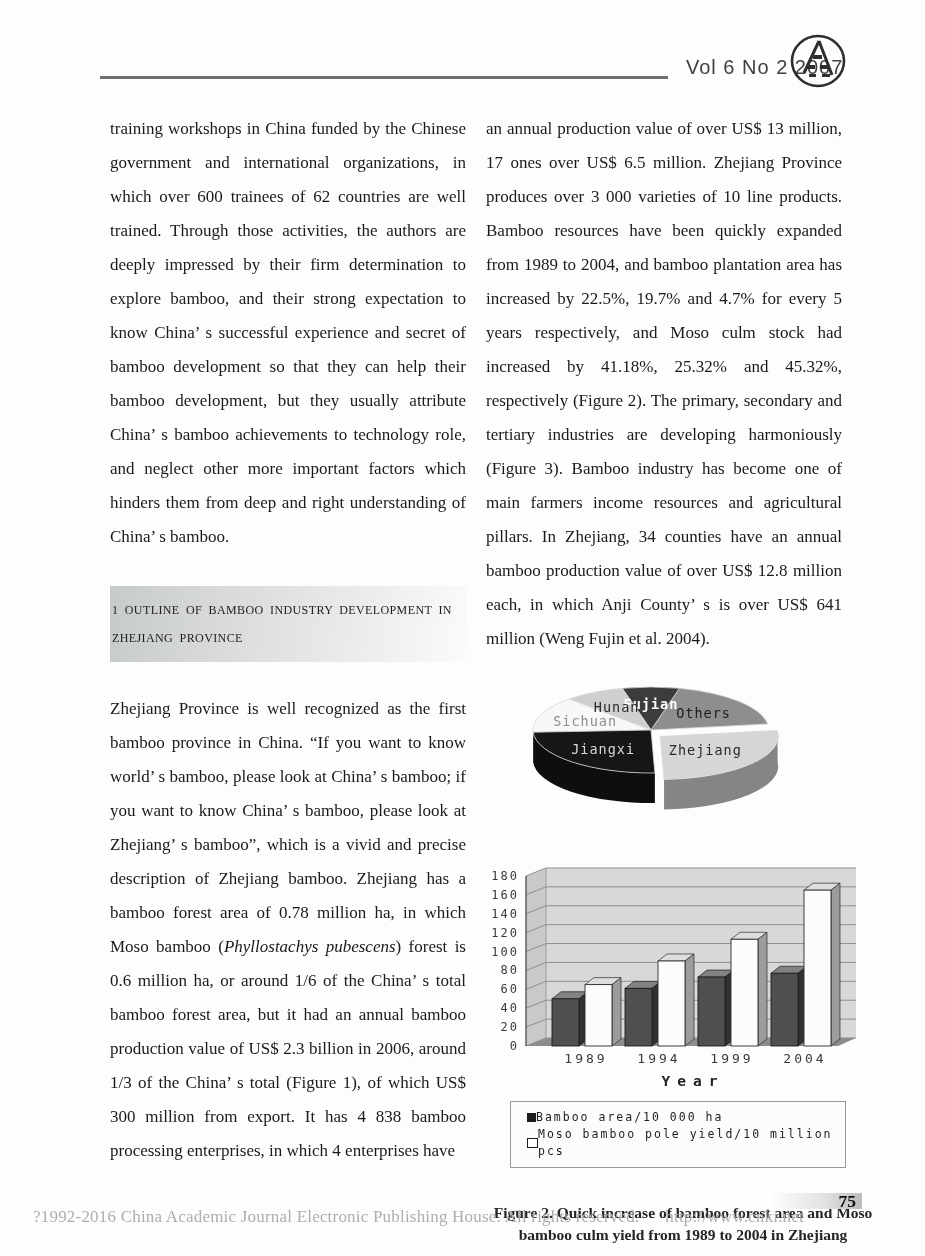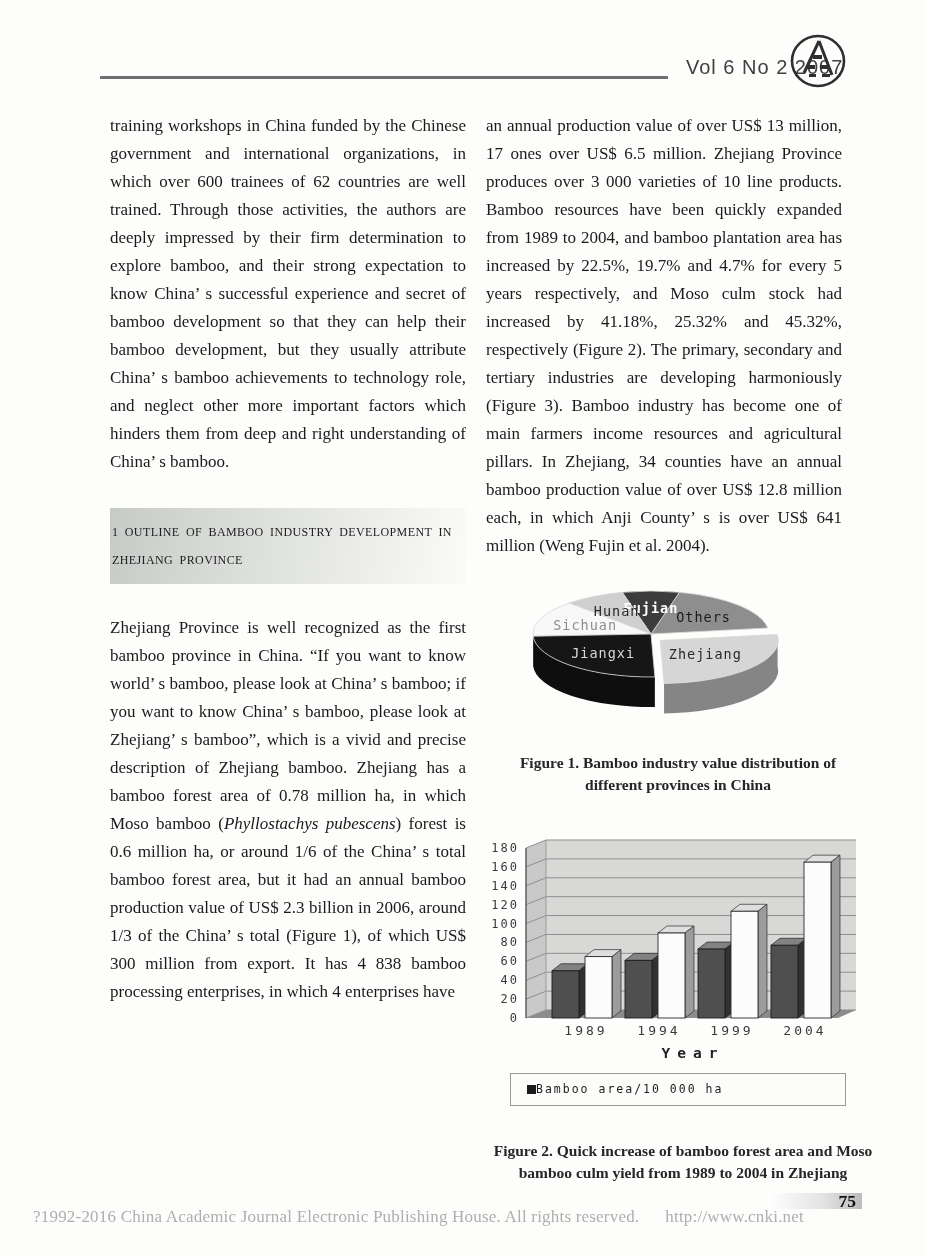--- a/index.html
+++ b/index.html
@@ -10,21 +10,21 @@
     overflow:hidden;
   }
   
   .header-rule{position:absolute;left:100px;top:76px;width:568px;height:3px;background:#6f6f6f;}
   .header-vol{position:absolute;left:686px;top:56px;font-family:"Liberation Sans",sans-serif;
     font-size:20px;color:#404040;letter-spacing:1px;}
   .logo{position:absolute;left:789px;top:33px;width:58px;height:56px;}
   
   .columns{position:absolute;top:112px;left:110px;width:732px;display:flex;gap:20px;}
   .col{width:356px;}
-  .para{font-size:17px;line-height:28px;text-align:justify;margin:0 0 32px 0;}
+  .para{font-size:17px;line-height:34px;text-align:justify;margin:0 0 32px 0;}
   .para i{font-style:italic;}
   .section-heading{
     background:linear-gradient(100deg,#c7cbc7 0%,#e4e6e3 55%,#fbfbfa 100%);
     font-size:12px;line-height:28px;padding:10px 10px 10px 2px;
     letter-spacing:0.4px;word-spacing:3px;margin:22px 0 30px 0;color:#1d1d1d;
   }
   
   .figure-block{width:380px;margin-left:2px;}
   .pie-wrap{margin-top:6px;}
   .fig-caption{
@@ -98,21 +98,20 @@
             <path d="M163,60 L45.157432203747746,62.22046705023242 A118 43 0 0 0 166.87114368746248,102.97685432085913 Z" fill="#161616" stroke="#d8d8d4" stroke-width="0.8"></path>
             <path d="M172.18445077120447,66.4358945695715 L176.05559445866695,109.41274889043063 A118 43 0 0 0 289.03608288270976,60.45145122828868 Z" fill="#d6d6d6" stroke="#d8d8d4" stroke-width="0.8"></path>
             <text x="215.5981136370625" y="47.729738720637926" text-anchor="middle" font-size="13.5" fill="#1c1c1c" font-weight="normal" letter-spacing="1">Others</text>
             <text x="162.90114458328767" y="39.20002514921009" text-anchor="middle" font-size="13.5" fill="#ffffff" font-weight="bold" letter-spacing="1">Fujian</text>
             <text x="128.61065202615367" y="42.44792236549317" text-anchor="middle" font-size="13.5" fill="#2a2a2a" font-weight="normal" letter-spacing="1">Hunan</text>
             <text x="97.13549786075211" y="55.53588968016988" text-anchor="middle" font-size="13.5" fill="#8d8d8d" font-weight="normal" letter-spacing="1">Sichuan</text>
             <text x="115.09537606770618" y="83.99739956712698" text-anchor="middle" font-size="13.5" fill="#d8d8d8" font-weight="normal" letter-spacing="1">Jiangxi</text>
             <text x="217.3413337296265" y="85.27306789415022" text-anchor="middle" font-size="13.5" fill="#2a2a2a" font-weight="normal" letter-spacing="1">Zhejiang</text>
           </svg>
       </div>
-      <div class="fig-caption">Figure 1. Bamboo industry value distribution of different provinces in China</div>
 
       <div class="bar-wrap">
         <svg id="bar-svg" width="380" height="245" viewBox="0 0 380 245">
             <polygon points="38,30 58,22 58,192 38,200" fill="#c9c9c9"></polygon>
             <rect x="58" y="22" width="310" height="170" fill="#d8d8d6"></rect>
             <path d="M38,200 L58,192 L368,192" fill="none" stroke="#8f8f8f" stroke-width="1"></path>
             <text x="31" y="204" text-anchor="end" font-size="12" fill="#3a3a3a" letter-spacing="2">0</text>
             <path d="M38,181.11111111111111 L58,173.11111111111111 L368,173.11111111111111" fill="none" stroke="#8f8f8f" stroke-width="1"></path>
             <text x="31" y="185.11111111111111" text-anchor="end" font-size="12" fill="#3a3a3a" letter-spacing="2">20</text>
             <path d="M38,162.22222222222223 L58,154.22222222222223 L368,154.22222222222223" fill="none" stroke="#8f8f8f" stroke-width="1"></path>
@@ -163,20 +162,24 @@
             <rect x="316" y="44.16666666666666" width="27" height="155.83333333333334" fill="#fcfcfc" stroke="#2c2c2c" stroke-width="0.9"></rect>
             <text x="317" y="217" text-anchor="middle" font-size="13" fill="#3a3a3a" letter-spacing="3">2004</text>
             <text x="205" y="240" text-anchor="middle" font-size="14.5" fill="#222" letter-spacing="7" font-weight="bold">Year</text>
           </svg>
       </div>
       <div class="legend-box">
         <div class="legend-row">
           <span class="swatch filled"></span>
           <span>Bamboo area/10 000 ha</span>
         </div>
+        <div class="legend-row">
+          <span class="swatch open"></span>
+          <span>Moso bamboo pole yield/10 million pcs</span>
+        </div>
       </div>
       <div class="fig-caption" style="margin-top:34px;width:390px;">Figure 2. Quick increase of bamboo forest area and Moso bamboo culm yield from 1989 to 2004 in Zhejiang</div>
     </div>
   </div>
 </div>
 
 <div class="footer-copy">
   <span>?1992-2016 China Academic Journal Electronic Publishing House. All rights reserved.</span><span class="url">http://www.cnki.net</span>
 </div>
 <div class="page-strip">

